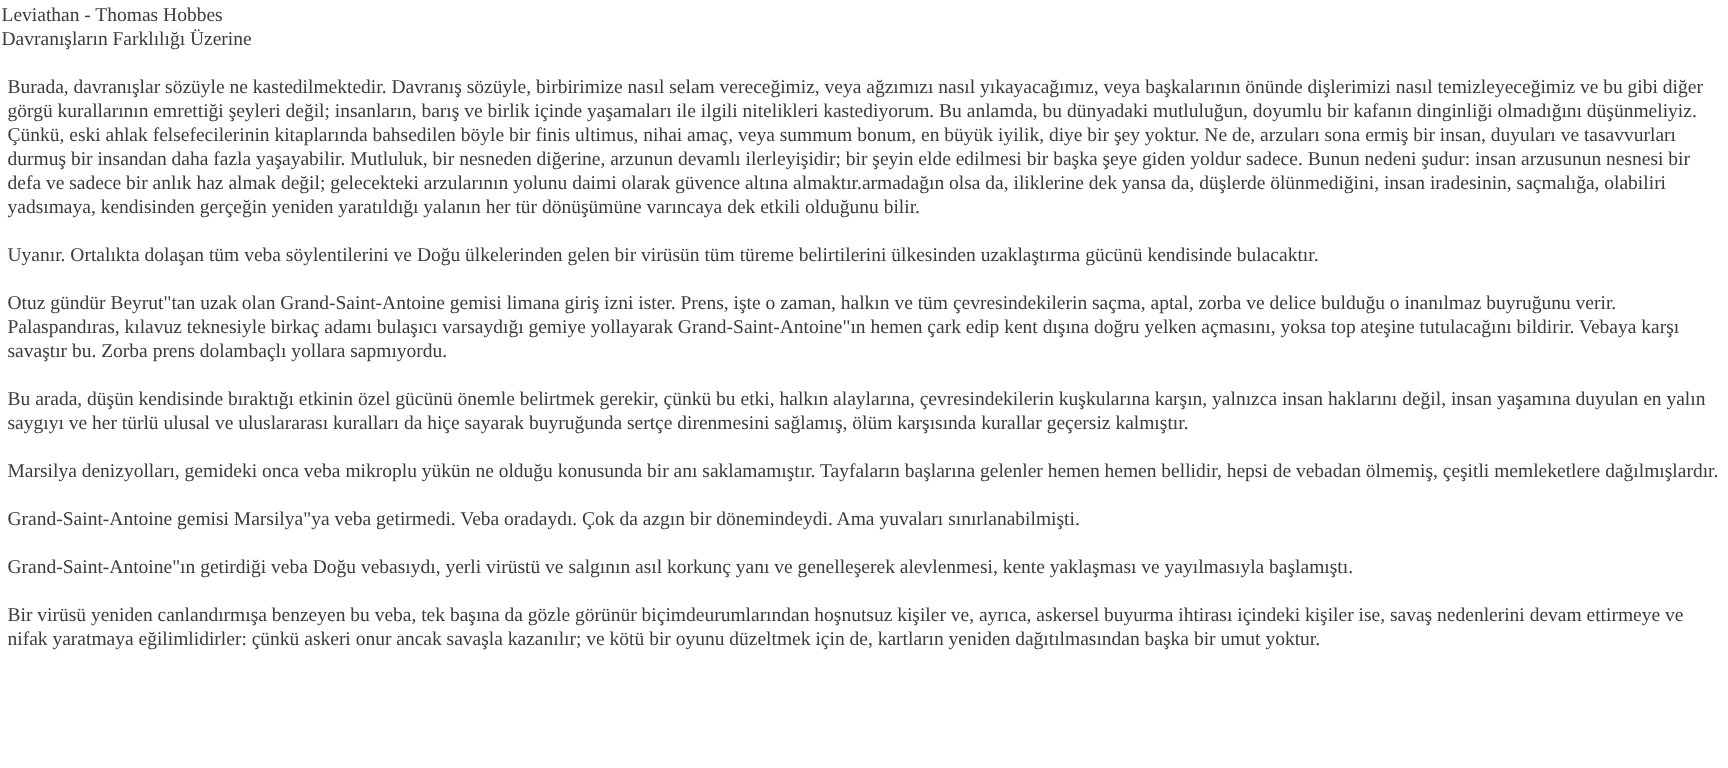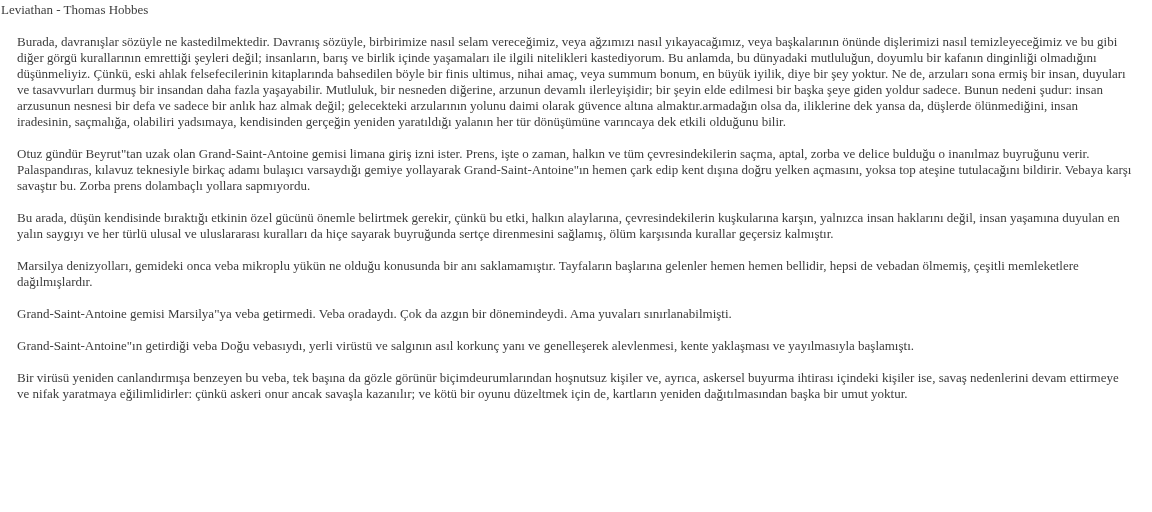--- a/index.html
+++ b/index.html
@@ -16,33 +16,35 @@
     font-family: "Liberation Serif", "DejaVu Serif", serif;
     font-size: 13px;
     line-height: 16px;
     color: #3c3c3c;
     text-align: left;
   }
   .doc-header div {
     margin: 0;
   }
   .doc-body p {
-    margin: 16px 16px;
+    margin: 16px 4px;
     font-family: Liberation Serif, serif;
   }
 </style>
 </head>
 <body>
 
 <div class="page">
   <div class="doc-header">
     <div>Leviathan - Thomas Hobbes</div>
+    <div>Davranışların Farklılığı Üzerine</div>
   </div>
   <div class="doc-body">
     <p>Burada, davranışlar sözüyle ne kastedilmektedir. Davranış sözüyle, birbirimize nasıl selam vereceğimiz, veya ağzımızı nasıl yıkayacağımız, veya başkalarının önünde dişlerimizi nasıl temizleyeceğimiz ve bu gibi diğer görgü kurallarının emrettiği şeyleri değil; insanların, barış ve birlik içinde yaşamaları ile ilgili nitelikleri kastediyorum. Bu anlamda, bu dünyadaki mutluluğun, doyumlu bir kafanın dinginliği olmadığını düşünmeliyiz. Çünkü, eski ahlak felsefecilerinin kitaplarında bahsedilen böyle bir finis ultimus, nihai amaç, veya summum bonum, en büyük iyilik, diye bir şey yoktur. Ne de, arzuları sona ermiş bir insan, duyuları ve tasavvurları durmuş bir insandan daha fazla yaşayabilir. Mutluluk, bir nesneden diğerine, arzunun devamlı ilerleyişidir; bir şeyin elde edilmesi bir başka şeye giden yoldur sadece. Bunun nedeni şudur: insan arzusunun nesnesi bir defa ve sadece bir anlık haz almak değil; gelecekteki arzularının yolunu daimi olarak güvence altına almaktır.armadağın olsa da, iliklerine dek yansa da, düşlerde ölünmediğini, insan iradesinin, saçmalığa, olabiliri yadsımaya, kendisinden gerçeğin yeniden yaratıldığı yalanın her tür dönüşümüne varıncaya dek etkili olduğunu bilir.</p>
+    <p>Uyanır. Ortalıkta dolaşan tüm veba söylentilerini ve Doğu ülkelerinden gelen bir virüsün tüm türeme belirtilerini ülkesinden uzaklaştırma gücünü kendisinde bulacaktır.</p>
     <p>Otuz gündür Beyrut"tan uzak olan Grand-Saint-Antoine gemisi limana giriş izni ister. Prens, işte o zaman, halkın ve tüm çevresindekilerin saçma, aptal, zorba ve delice bulduğu o inanılmaz buyruğunu verir. Palaspandıras, kılavuz teknesiyle birkaç adamı bulaşıcı varsaydığı gemiye yollayarak Grand-Saint-Antoine"ın hemen çark edip kent dışına doğru yelken açmasını, yoksa top ateşine tutulacağını bildirir. Vebaya karşı savaştır bu. Zorba prens dolambaçlı yollara sapmıyordu.</p>
     <p>Bu arada, düşün kendisinde bıraktığı etkinin özel gücünü önemle belirtmek gerekir, çünkü bu etki, halkın alaylarına, çevresindekilerin kuşkularına karşın, yalnızca insan haklarını değil, insan yaşamına duyulan en yalın saygıyı ve her türlü ulusal ve uluslararası kuralları da hiçe sayarak buyruğunda sertçe direnmesini sağlamış, ölüm karşısında kurallar geçersiz kalmıştır.</p>
     <p>Marsilya denizyolları, gemideki onca veba mikroplu yükün ne olduğu konusunda bir anı saklamamıştır. Tayfaların başlarına gelenler hemen hemen bellidir, hepsi de vebadan ölmemiş, çeşitli memleketlere dağılmışlardır.</p>
     <p>Grand-Saint-Antoine gemisi Marsilya"ya veba getirmedi. Veba oradaydı. Çok da azgın bir dönemindeydi. Ama yuvaları sınırlanabilmişti.</p>
     <p>Grand-Saint-Antoine"ın getirdiği veba Doğu vebasıydı, yerli virüstü ve salgının asıl korkunç yanı ve genelleşerek alevlenmesi, kente yaklaşması ve yayılmasıyla başlamıştı.</p>
     <p>Bir virüsü yeniden canlandırmışa benzeyen bu veba, tek başına da gözle görünür biçimdeurumlarından hoşnutsuz kişiler ve, ayrıca, askersel buyurma ihtirası içindeki kişiler ise, savaş nedenlerini devam ettirmeye ve nifak yaratmaya eğilimlidirler: çünkü askeri onur ancak savaşla kazanılır; ve kötü bir oyunu düzeltmek için de, kartların yeniden dağıtılmasından başka bir umut yoktur.</p>
   </div>
 </div>
 
 </body></html>

